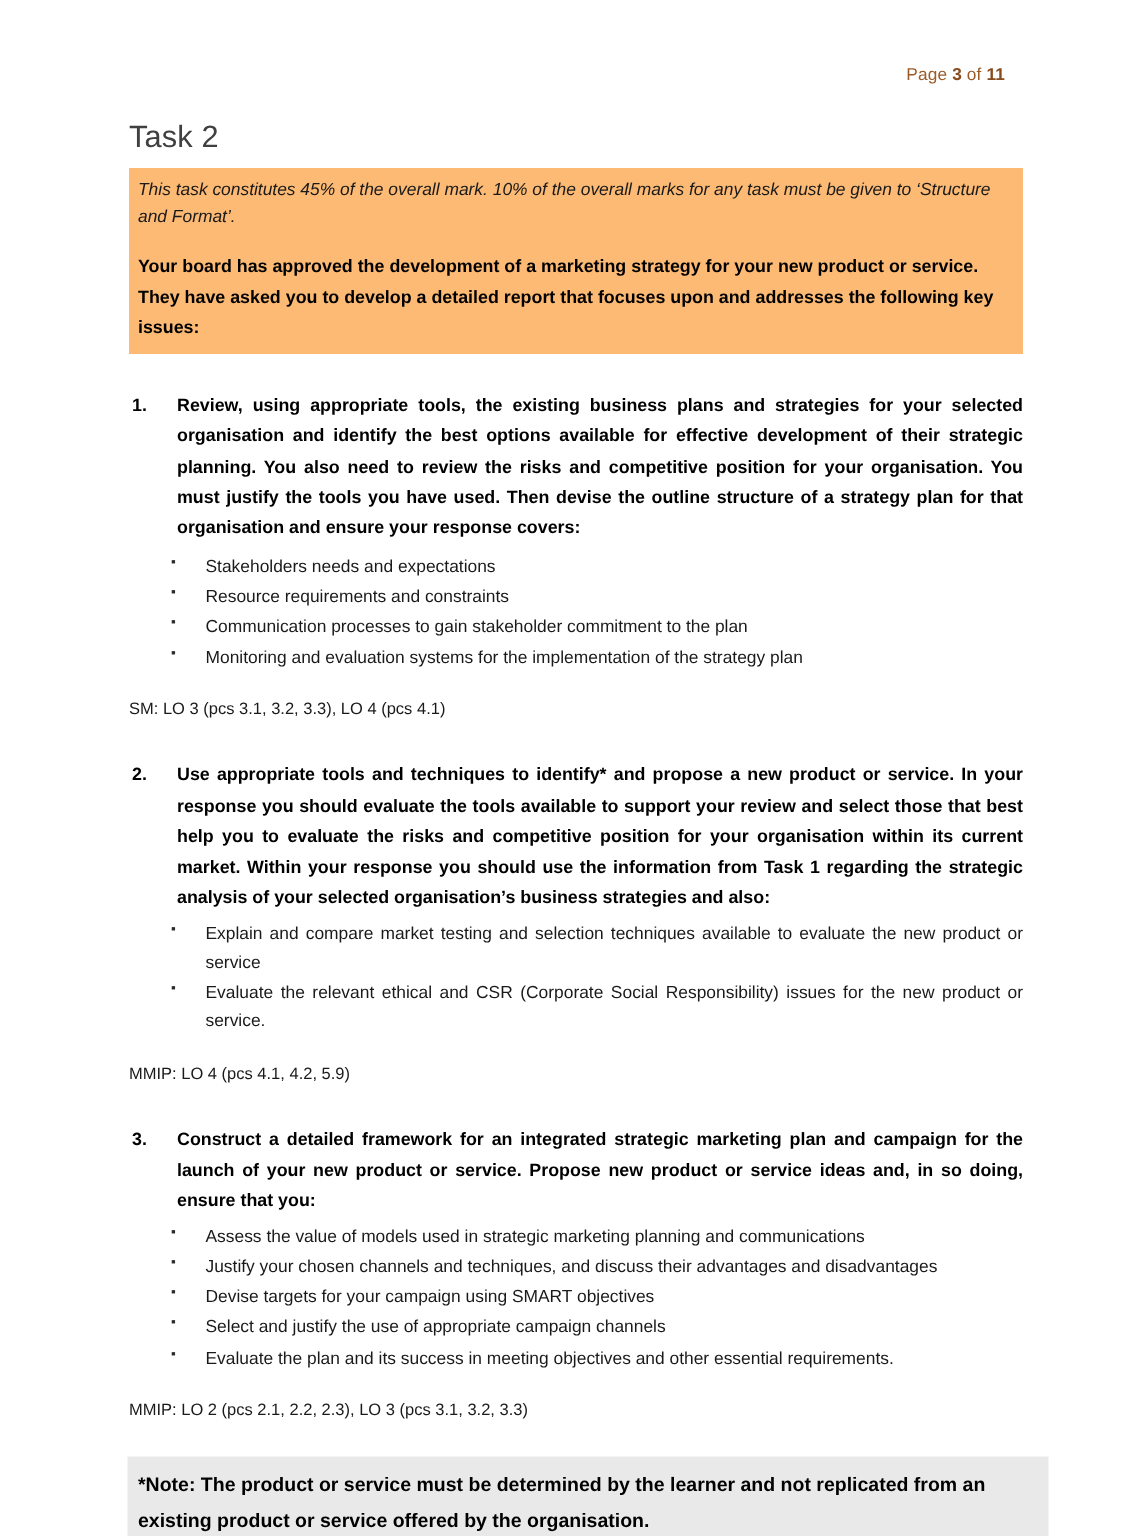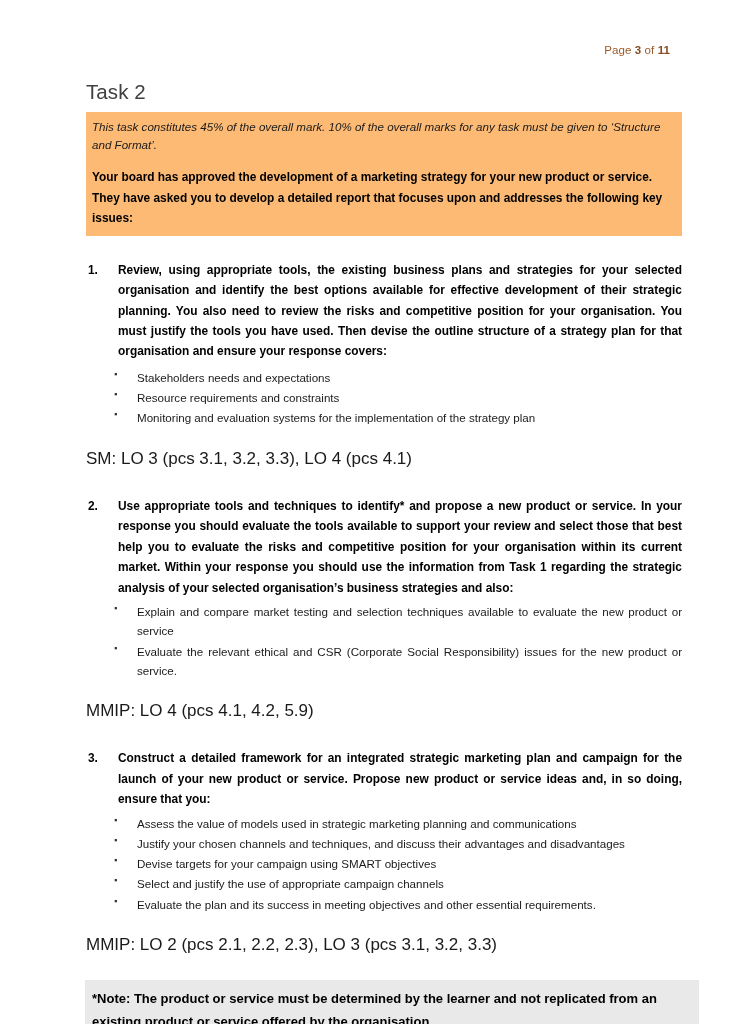--- a/index.html
+++ b/index.html
@@ -121,21 +121,21 @@
     font-size: 9px;
     color: #2b2b2b;
   }
   ul.bullets li.justify {
     text-align: justify;
     text-justify: inter-word;
   }
 
   
   .lo-line {
-    font-size: 17px;
+    font-size: 11px;
     line-height: 1.6;
     margin-top: 17px;
     color: #1a1a1a;
   }
 
   
   .note-box {
     background: #e9e9e9;
     width: 614px;
     box-sizing: border-box;
@@ -169,20 +169,21 @@
       <p class="intro-bold">Your board has approved the development of a marketing strategy for your new product or service. They have asked you to develop a detailed report that focuses upon and addresses the following key issues:</p>
     </div>
 
     <div class="num-item">
       <span class="marker">1.</span>
       <div class="body">Review, using appropriate tools, the existing business plans and strategies for your selected organisation and identify the best options available for effective development of their strategic planning. You also need to review the risks and competitive position for your organisation. You must justify the tools you have used. Then devise the outline structure of a strategy plan for that organisation and ensure your response covers:</div>
     </div>
     <ul class="bullets">
       <li>Stakeholders needs and expectations</li>
       <li>Resource requirements and constraints</li>
+      <li>Communication processes to gain stakeholder commitment to the plan</li>
       <li>Monitoring and evaluation systems for the implementation of the strategy plan</li>
     </ul>
     <div class="lo-line">SM: LO 3 (pcs 3.1, 3.2, 3.3), LO 4 (pcs 4.1)</div>
 
     <div class="num-item">
       <span class="marker">2.</span>
       <div class="body">Use appropriate tools and techniques to identify* and propose a new product or service.  In your response you should evaluate the tools available to support your review and select those that best help you to evaluate the risks and competitive position for your organisation within its current market. Within your response you should use the information from Task 1 regarding the strategic analysis of your selected organisation’s business strategies and also:</div>
     </div>
     <ul class="bullets tight">
       <li class="justify">Explain and compare market testing and selection techniques available to evaluate the new product or service</li>

